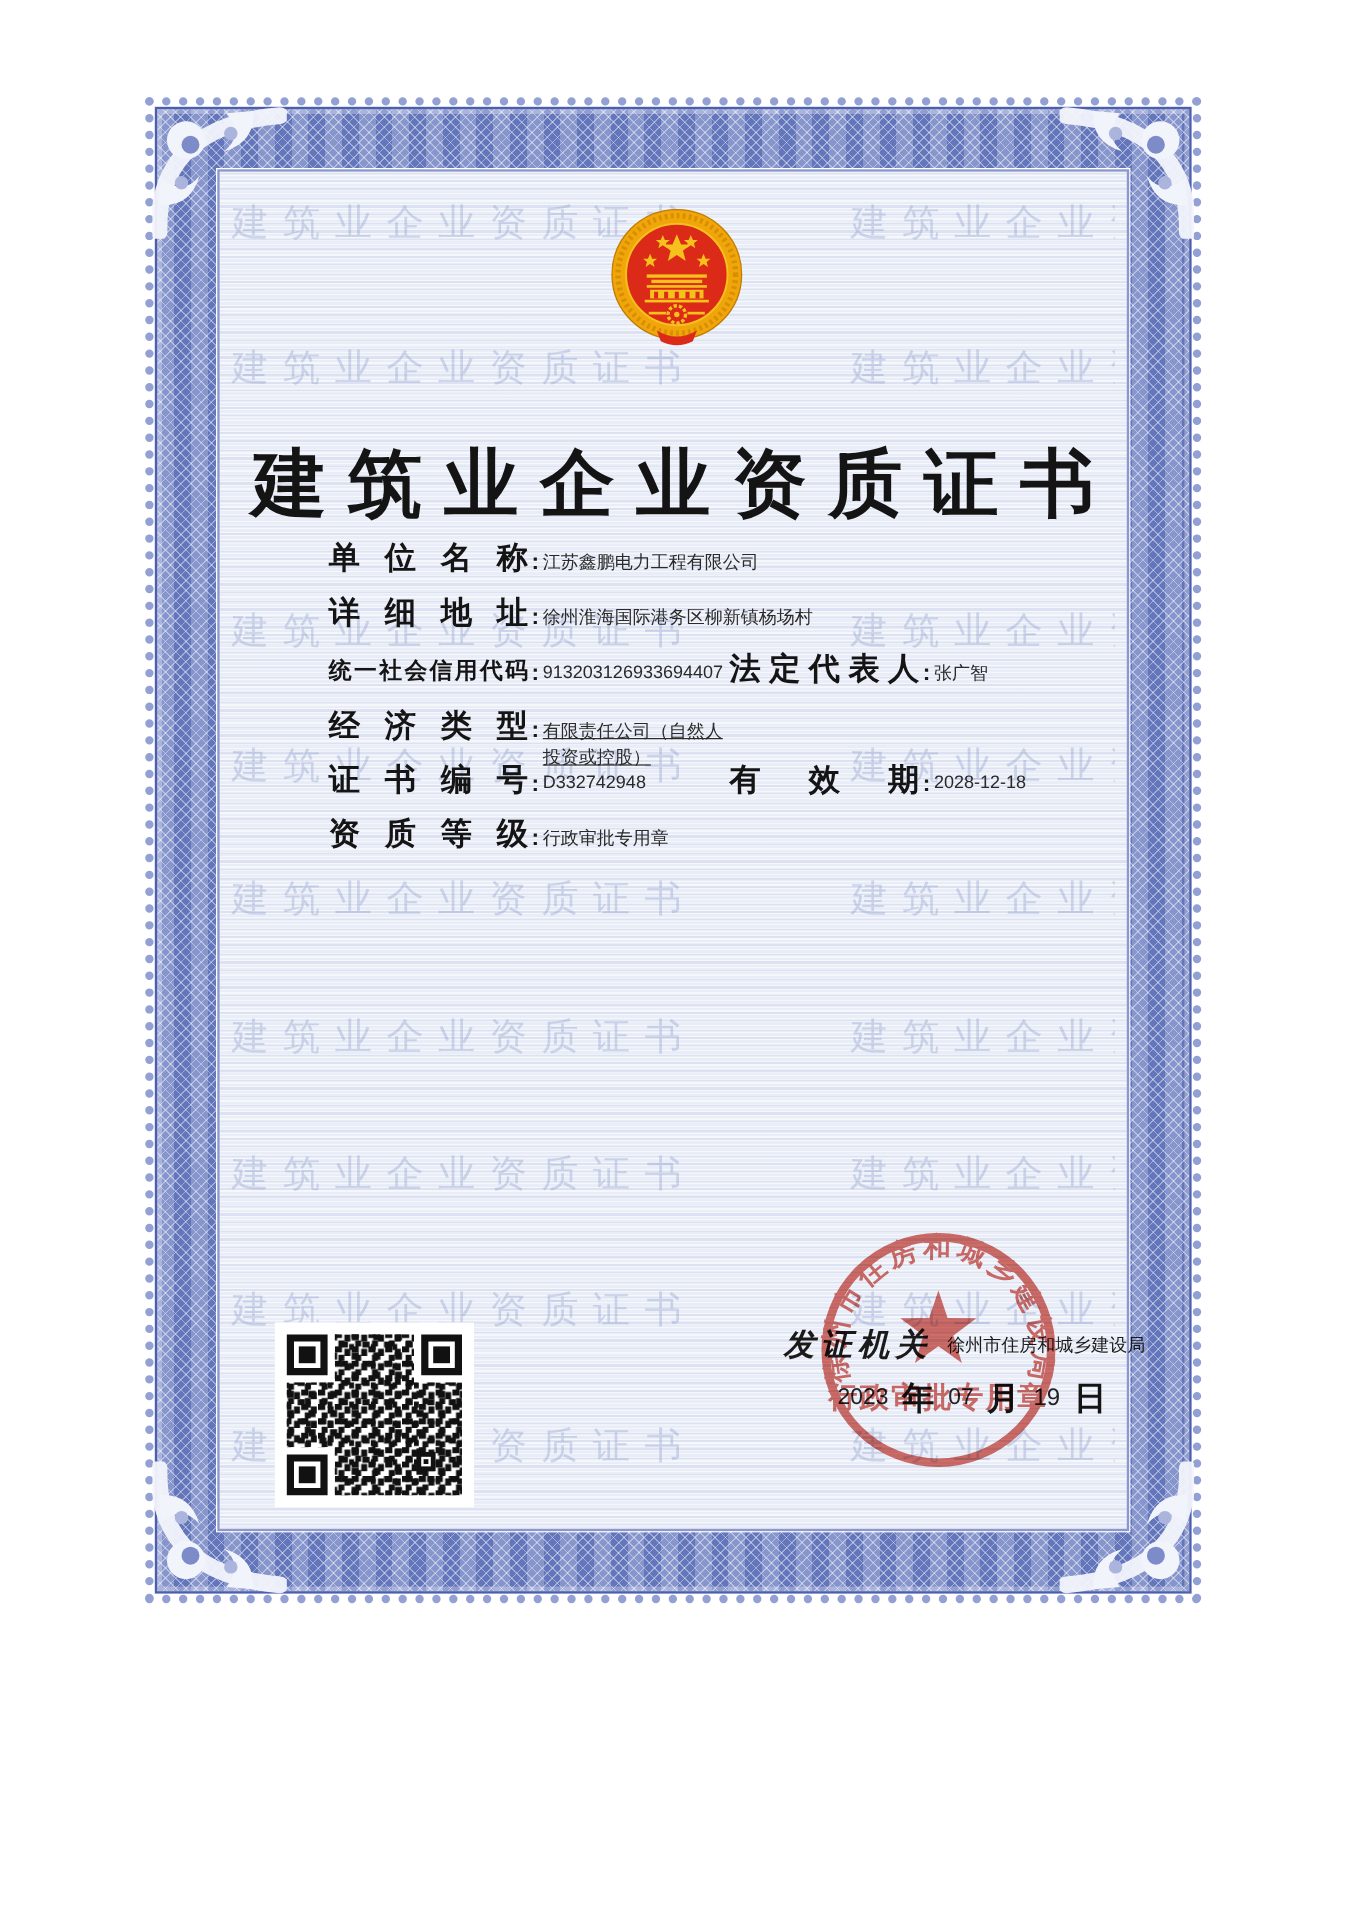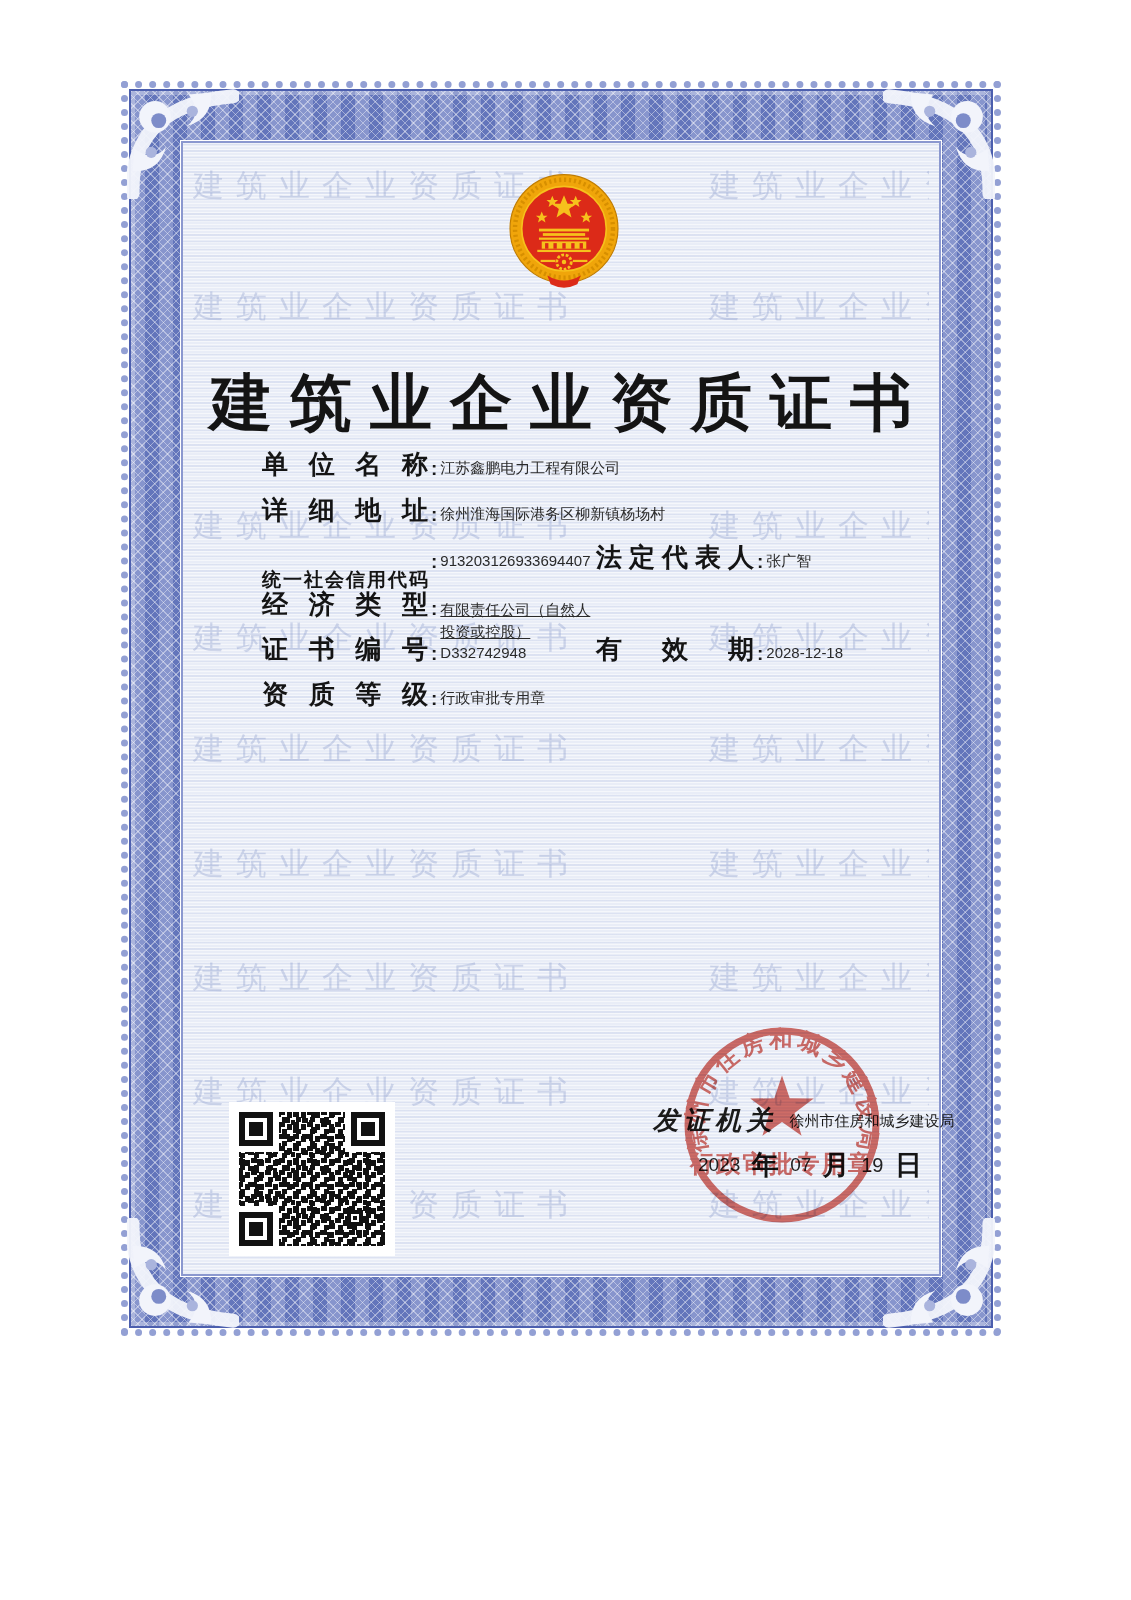--- a/index.html
+++ b/index.html
@@ -30,24 +30,24 @@
   .wm{position:absolute;left:72px;right:72px;overflow:hidden;white-space:nowrap;
       font-size:31px;letter-spacing:12px;color:rgba(128,145,199,.32);font-weight:400;}
 
   
   .emblem{position:absolute;left:387px;top:92px;width:112px;height:118px;}
   .title{position:absolute;left:0;top:269px;width:100%;text-align:center;
          font-size:62px;font-weight:700;letter-spacing:18px;text-indent:18px;color:#141414;margin-top:11px;}
 
   
   .fields{position:absolute;left:141px;top:369px;width:640px;}
-  .frow{position:absolute;left:0;white-space:nowrap;}
+  .frow{position:absolute;left:12px;white-space:nowrap;}
   .flabel{display:inline-block;width:166px;font-size:26px;font-weight:700;color:#141414;
           text-align:justify;text-align-last:justify;vertical-align:top;line-height:1.15;}
-  .flabel.long{font-size:19px;padding-top:6px;margin-top:20px;}
+  .flabel.long{font-size:19px;padding-top:6px;}
   .colon{font-weight:700;font-size:19px;vertical-align:top;margin:8px 3px 0 3px;display:inline-block;}
   .fvalue{display:inline-block;font-size:15px;color:#2a2a2a;vertical-align:top;margin-top:9px;}
   .fvalue.wrap{width:154px;white-space:normal;line-height:1.45;text-decoration:underline;}
   .fright{position:absolute;left:334px;top:0;white-space:nowrap;}
   .fright .flabel{width:158px;}
 
   
   .issuer{position:absolute;left:532px;top:1022px;white-space:nowrap;}
   .issuer-label{display:inline-block;font-size:26px;font-weight:700;letter-spacing:5px;vertical-align:top;font-style:italic;}
   .issuer-value{display:inline-block;font-size:15px;margin:9px 0 0 8px;vertical-align:top;}

